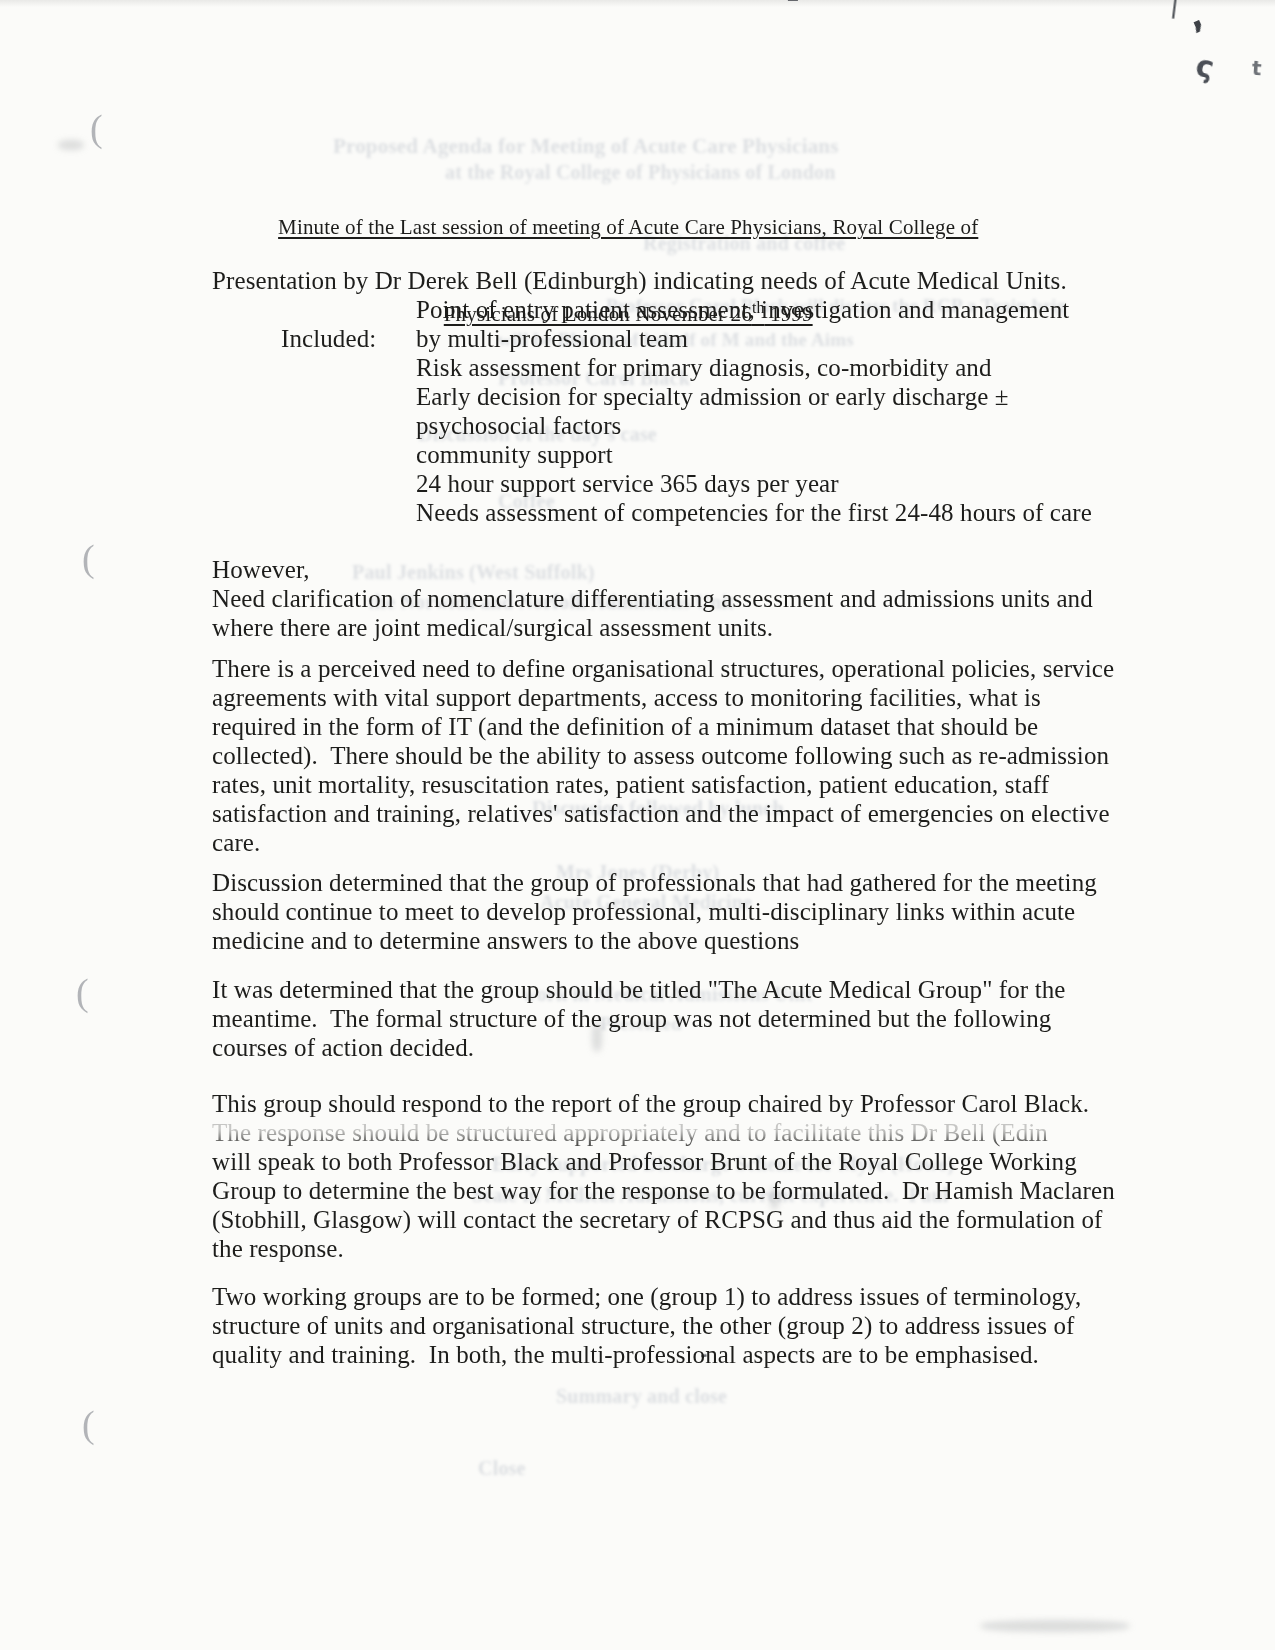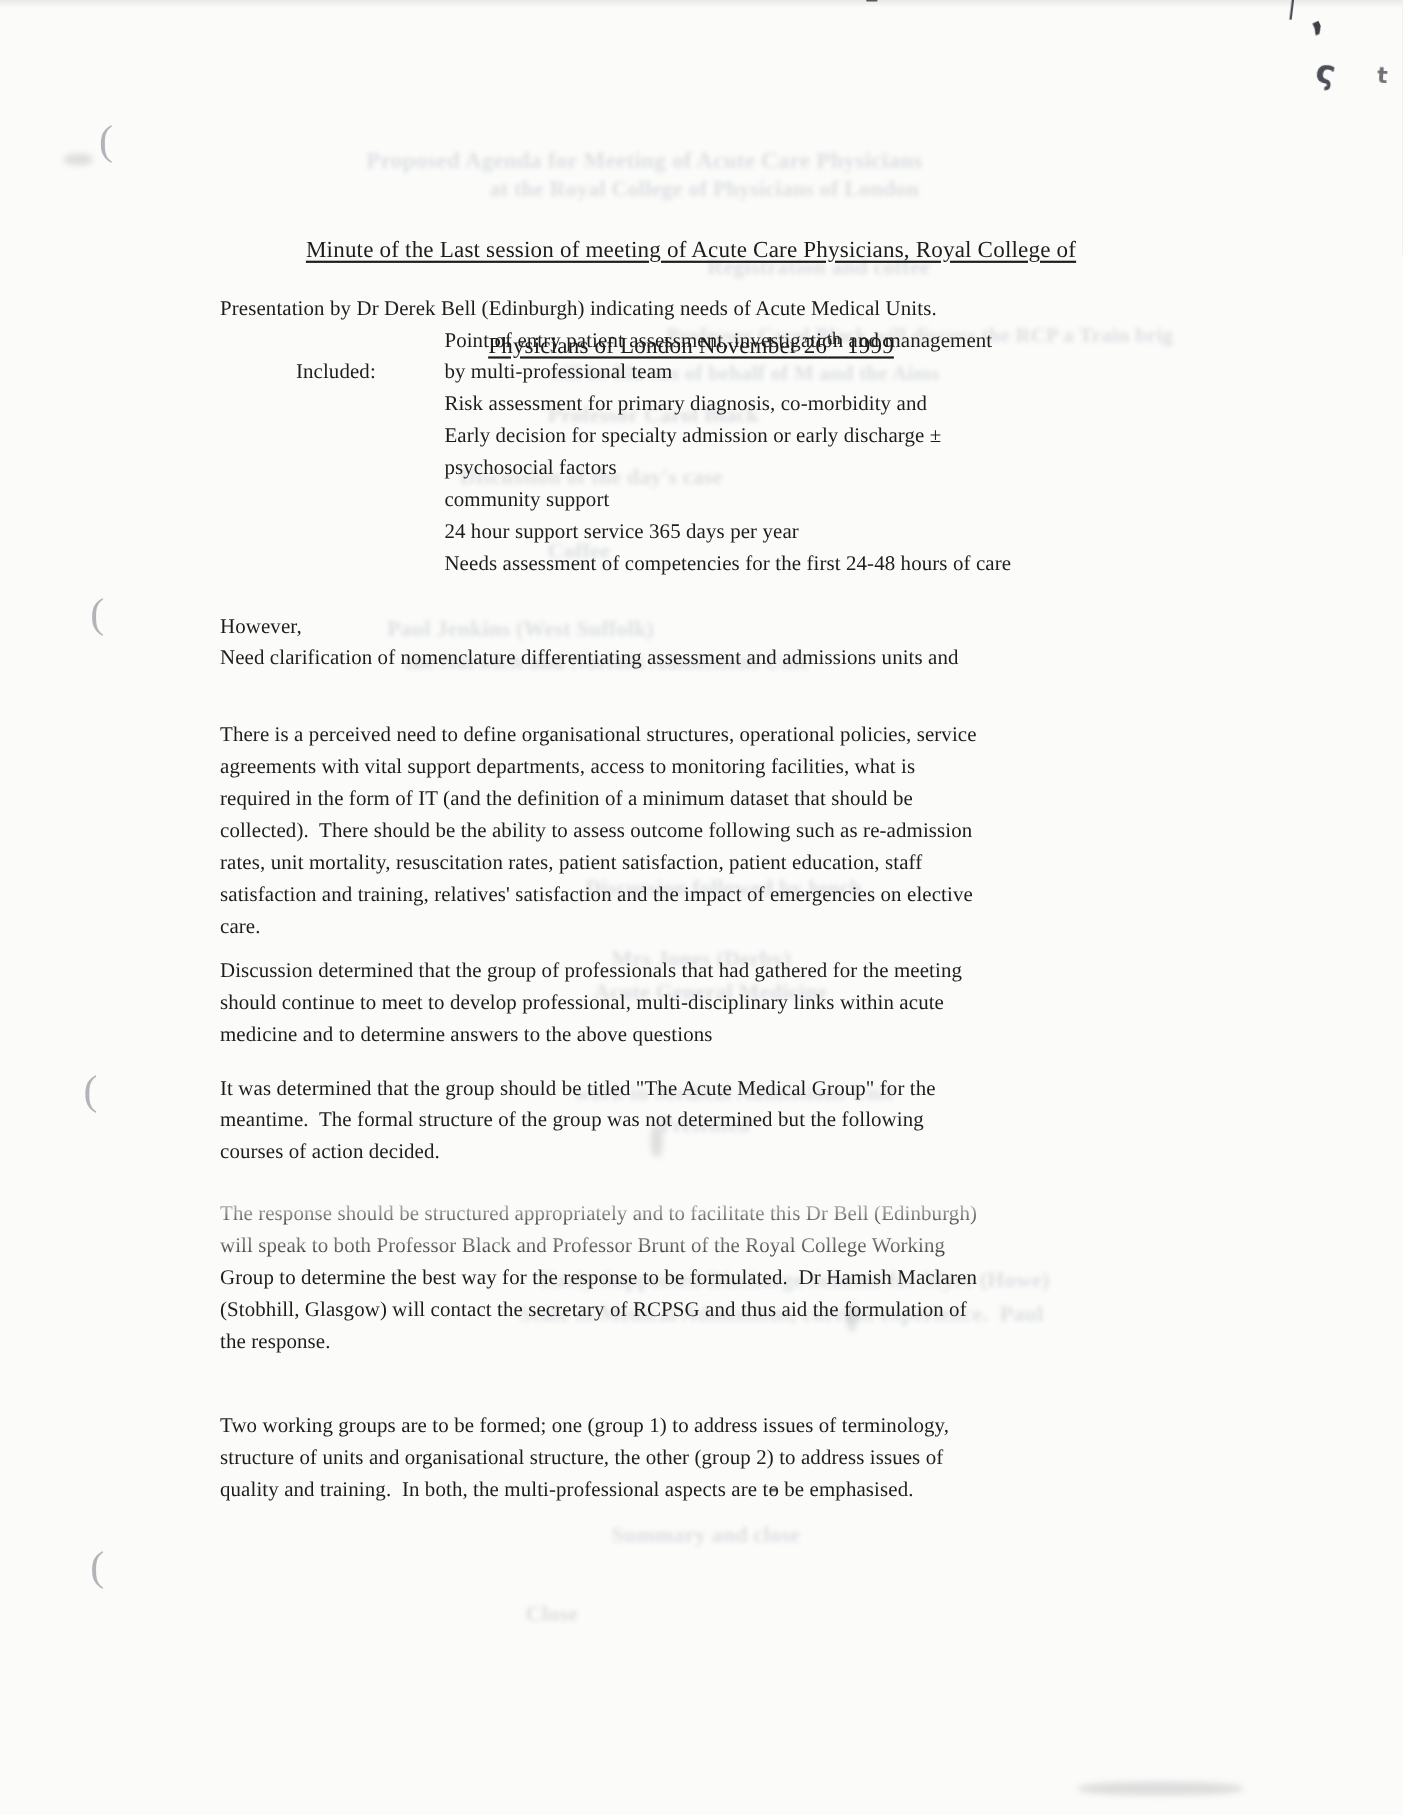--- a/index.html
+++ b/index.html
@@ -16,21 +16,21 @@
   }
   .title-block {
     position:absolute; left:196px; top:184px; width:832px;
     text-align:center; font-size:21px; line-height:29px;
     letter-spacing:0.15px;
   }
   .title-line { white-space:pre; }
   .u { text-decoration:underline; text-decoration-thickness:1.5px; text-underline-offset:3px; }
   sup.ord { font-size:16px; vertical-align:super; line-height:0; }
 
-  .body-block { position:absolute; left:200px; width:836px; font-size:19px; line-height:29px; letter-spacing:0.1px; }
+  .body-block { position:absolute; left:212px; width:836px; font-size:25px; line-height:29px; letter-spacing:0.1px; }
   .tline { height:29px; white-space:pre; }
   .tline.faded {
     color:#454543;
     -webkit-mask-image:linear-gradient(180deg, rgba(0,0,0,0.34) 0%, rgba(0,0,0,0.55) 45%, rgba(0,0,0,0.97) 80%);
             mask-image:linear-gradient(180deg, rgba(0,0,0,0.34) 0%, rgba(0,0,0,0.55) 45%, rgba(0,0,0,0.97) 80%);
   }
   .included-label { position:absolute; left:69px; top:29px; white-space:pre; }
   .included-items { margin-left:204px; }
   .lead-line { white-space:pre; }
 
@@ -119,20 +119,21 @@
           <div class="tline">24 hour support service 365 days per year</div>
           <div class="tline">Needs assessment of competencies for the first 24-48 hours of care</div>
         </div>
     </div>
   </div>
 
   <div id="paragraphs-layer">
       <div class="body-block" style="top: 543px; margin-top: 12px;">
         <div class="tline">However,</div>
         <div class="tline">Need clarification of nomenclature differentiating assessment and admissions units and</div>
+        <div class="tline">where there are joint medical/surgical assessment units.</div>
       </div>
       <div class="body-block" style="top: 654px;">
         <div class="tline">There is a perceived need to define organisational structures, operational policies, service</div>
         <div class="tline">agreements with vital support departments, access to monitoring facilities, what is</div>
         <div class="tline">required in the form of IT (and the definition of a minimum dataset that should be</div>
         <div class="tline">collected).  There should be the ability to assess outcome following such as re-admission</div>
         <div class="tline">rates, unit mortality, resuscitation rates, patient satisfaction, patient education, staff</div>
         <div class="tline">satisfaction and training, relatives' satisfaction and the impact of emergencies on elective</div>
         <div class="tline">care.</div>
       </div>
@@ -140,20 +141,21 @@
         <div class="tline">Discussion determined that the group of professionals that had gathered for the meeting</div>
         <div class="tline">should continue to meet to develop professional, multi-disciplinary links within acute</div>
         <div class="tline">medicine and to determine answers to the above questions</div>
       </div>
       <div class="body-block" style="top: 975px;">
         <div class="tline">It was determined that the group should be titled "The Acute Medical Group" for the</div>
         <div class="tline">meantime.  The formal structure of the group was not determined but the following</div>
         <div class="tline">courses of action decided.</div>
       </div>
       <div class="body-block" style="top: 1089px;">
+        <div class="tline">This group should respond to the report of the group chaired by Professor Carol Black.</div>
         <div class="tline faded">The response should be structured appropriately and to facilitate this Dr Bell (Edinburgh)</div>
         <div class="tline">will speak to both Professor Black and Professor Brunt of the Royal College Working</div>
         <div class="tline">Group to determine the best way for the response to be formulated.  Dr Hamish Maclaren</div>
         <div class="tline">(Stobhill, Glasgow) will contact the secretary of RCPSG and thus aid the formulation of</div>
         <div class="tline">the response.</div>
       </div>
       <div class="body-block" style="top: 1282px;">
         <div class="tline">Two working groups are to be formed; one (group 1) to address issues of terminology,</div>
         <div class="tline">structure of units and organisational structure, the other (group 2) to address issues of</div>
         <div class="tline">quality and training.  In both, the multi-professional aspects are to be emphasised.</div>

